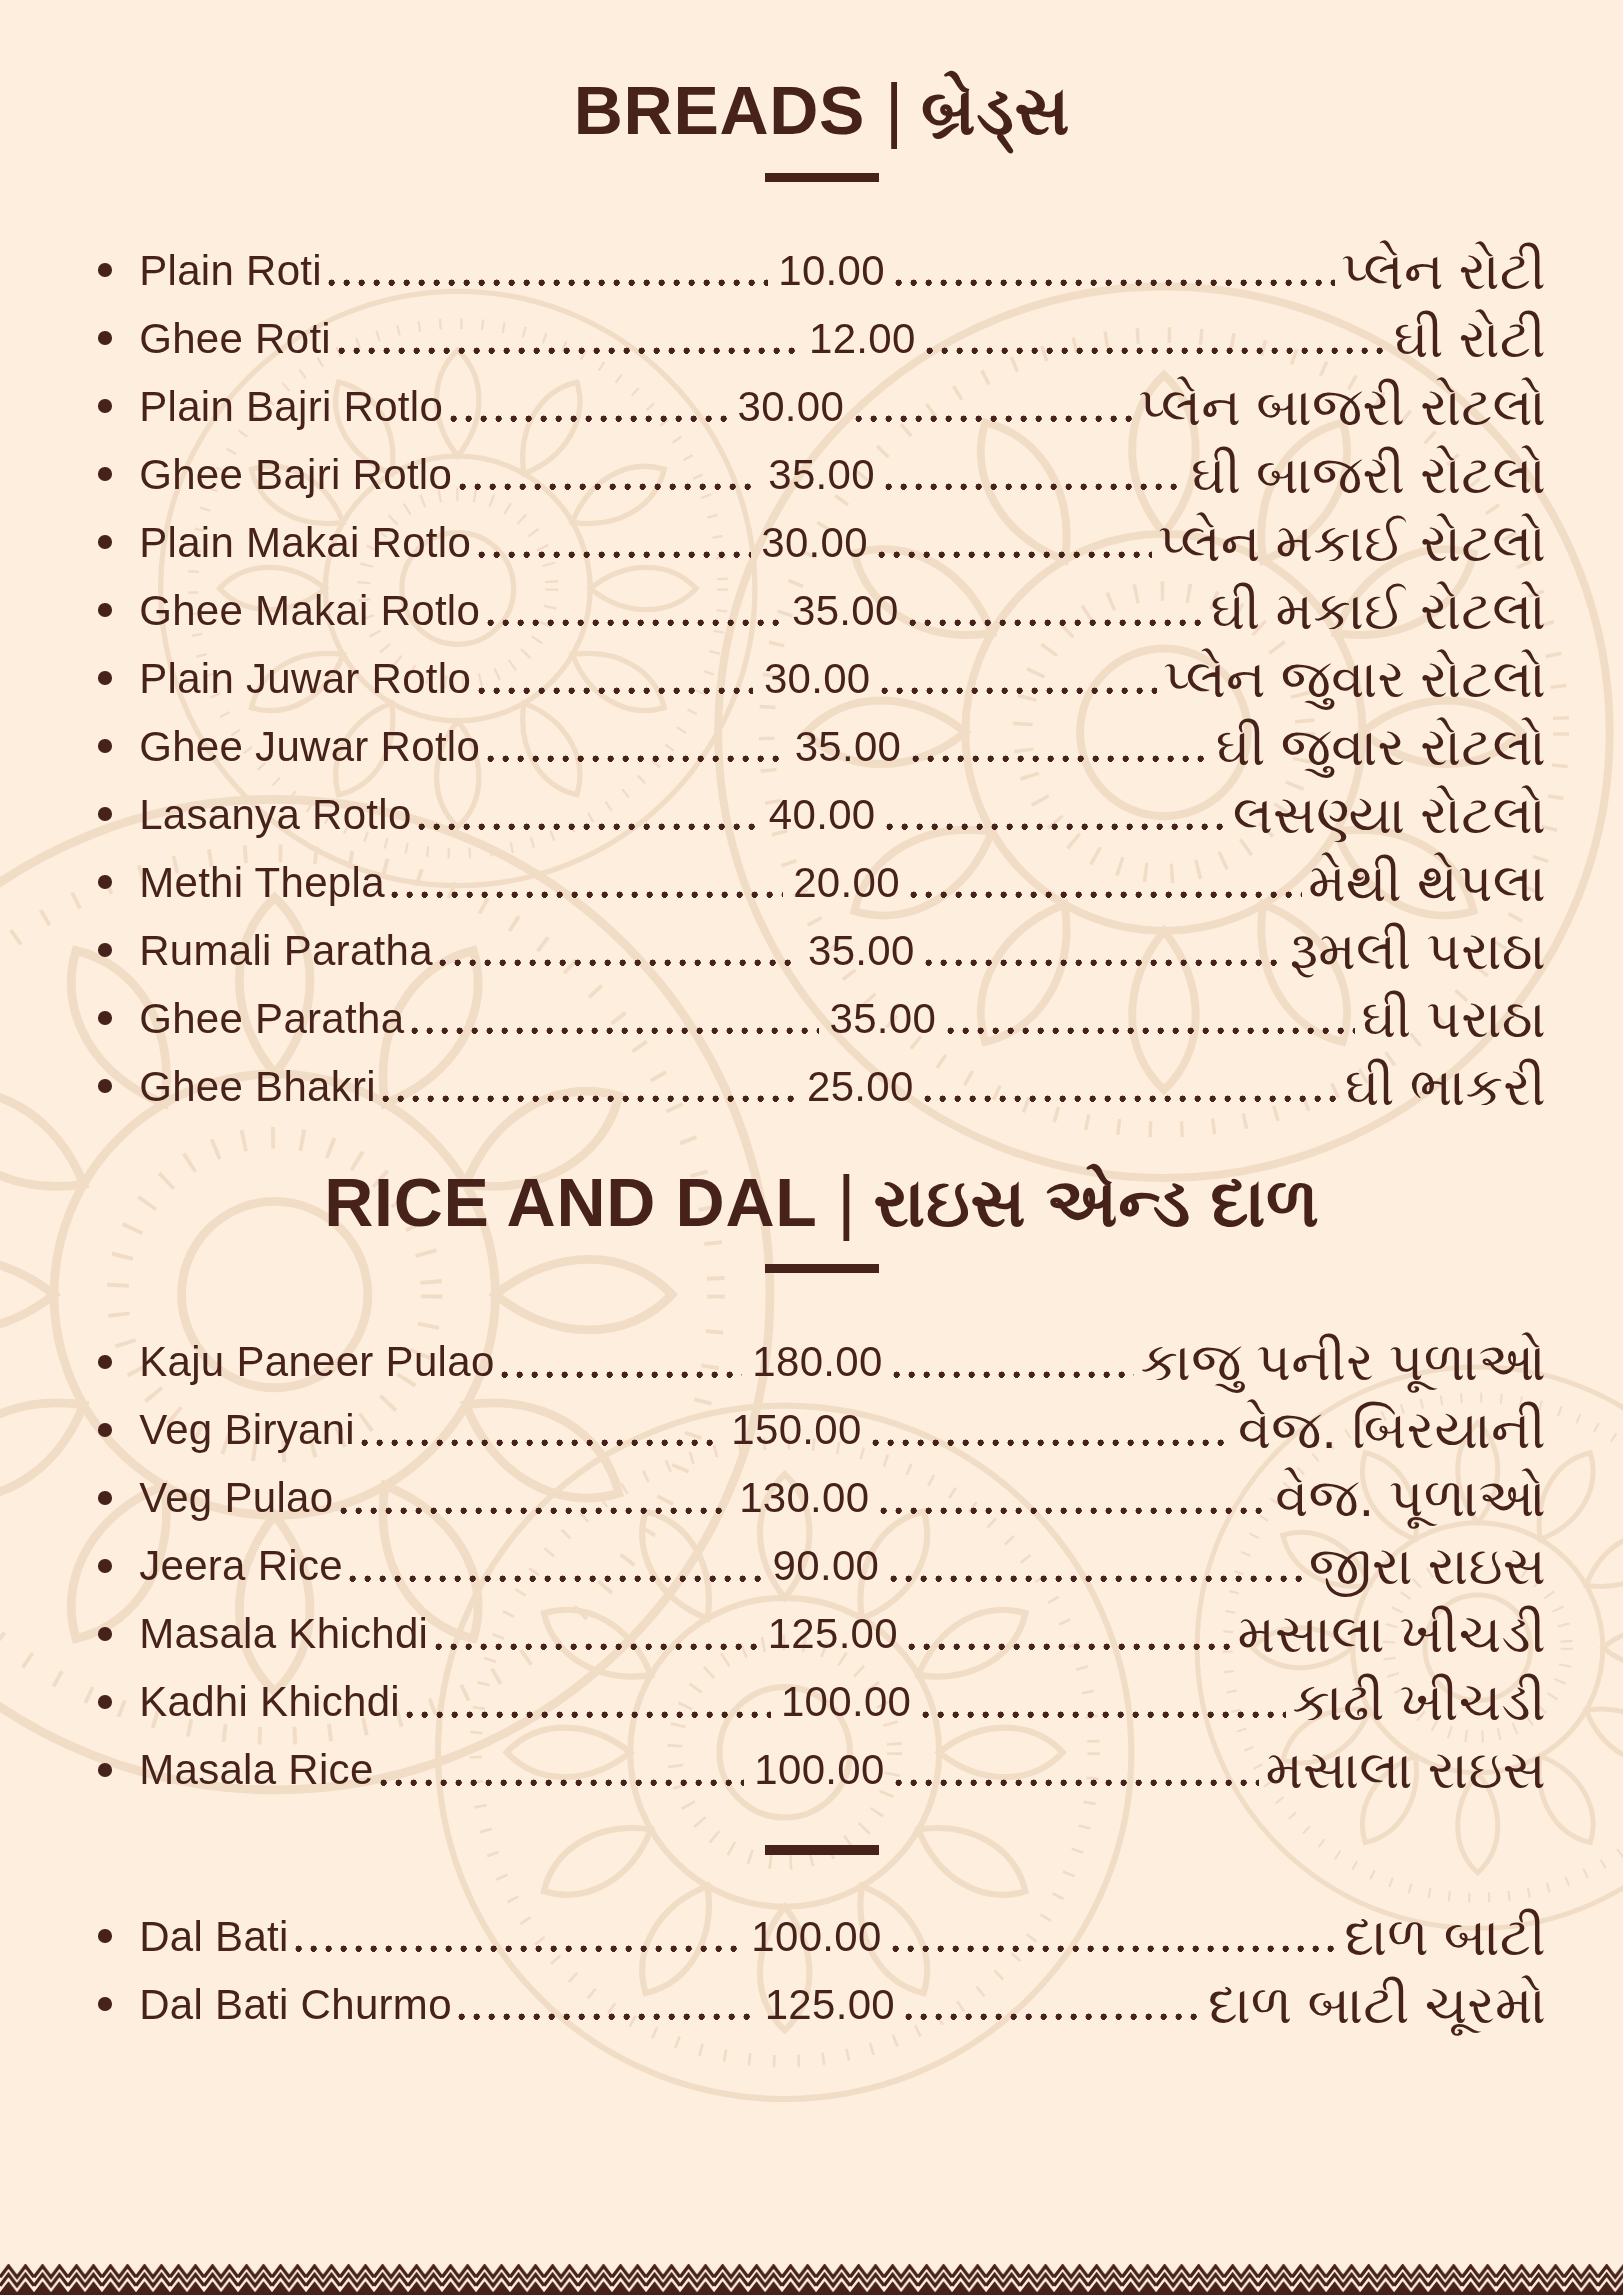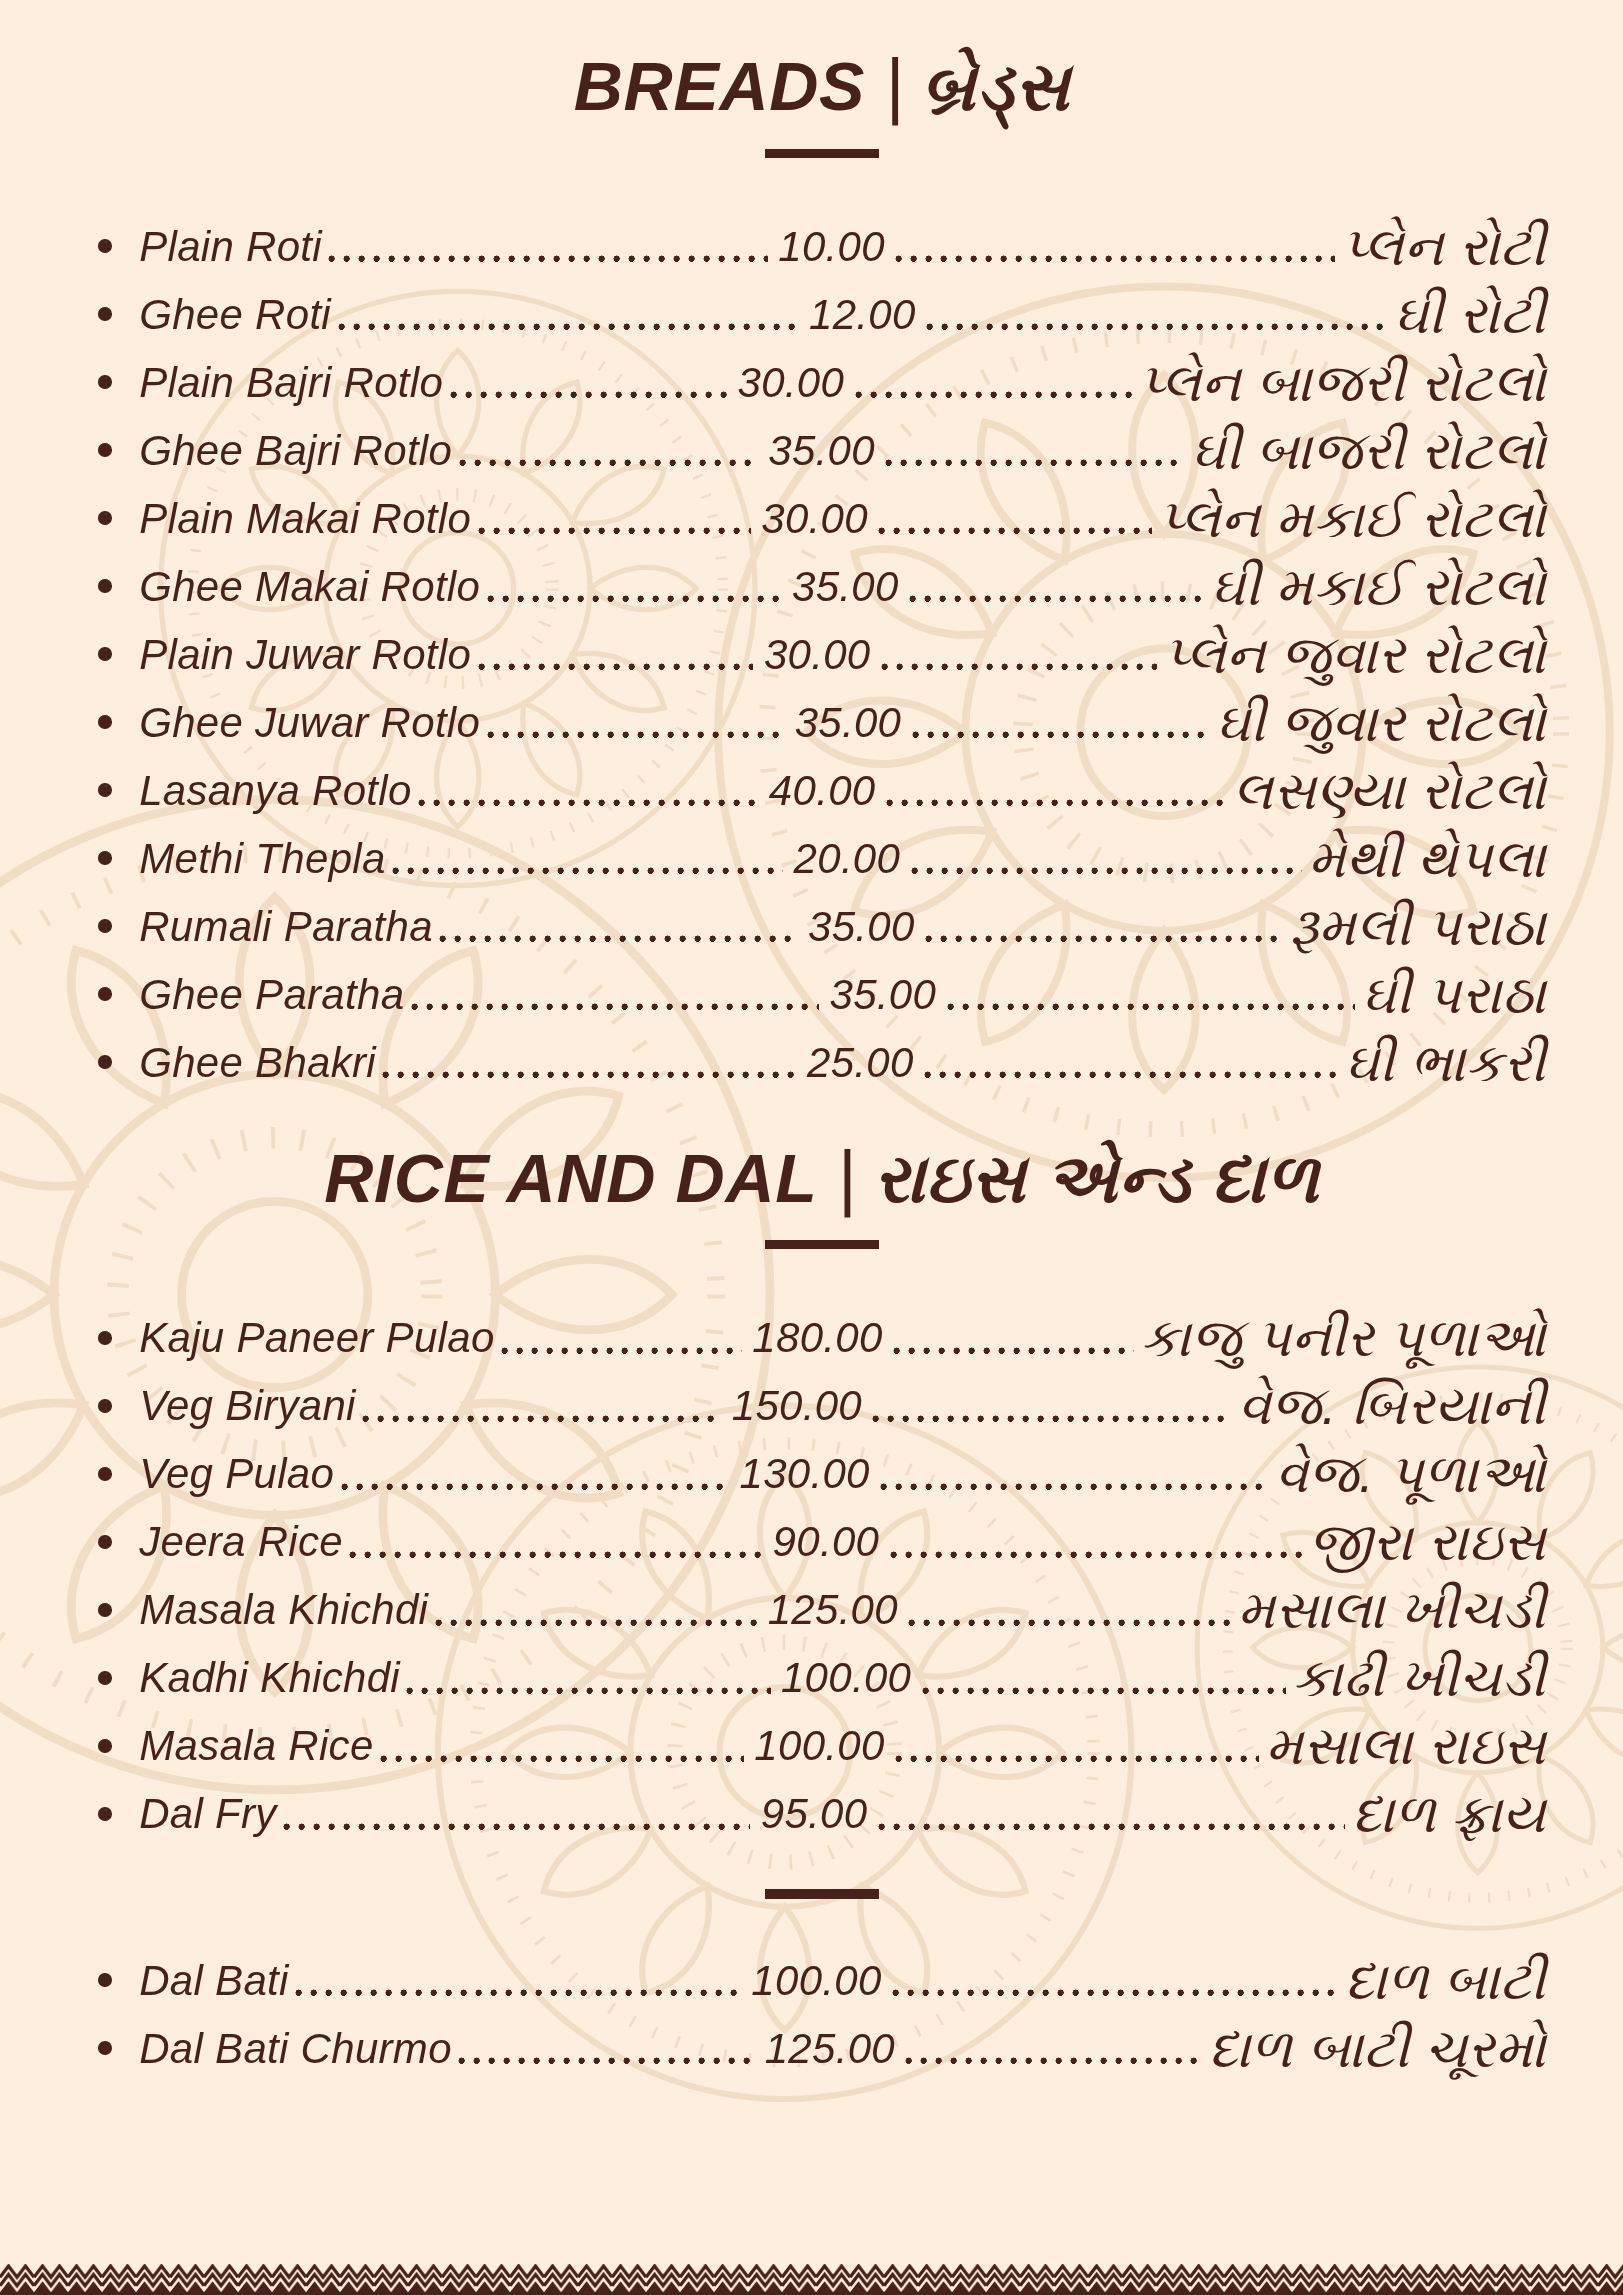--- a/index.html
+++ b/index.html
@@ -15,22 +15,21 @@
   .watermark {
     position: absolute;
     left: 0; top: 0;
     z-index: 0;
     opacity: 0.8;
     pointer-events: none;
   }
   .content {
     position: relative;
     z-index: 1;
-    padding: 46px 77px 0 98px;
-    font-style: italic;
+    padding: 70px 77px 0 98px;
   }
   .menu-section + .menu-section { margin-top: 56px; }
   .section-header {
     margin: 0;
     text-align: center;
     font-size: 68px;
     line-height: 78px;
     font-weight: 700;
     letter-spacing: 0.7px;
     white-space: nowrap;
@@ -313,28 +312,20 @@
 
   <li class="row">
     <span class="bullet"></span>
     <span class="name-en">Masala Rice</span>
     <span class="leader"></span>
     <span class="price">100.00</span>
     <span class="leader"></span>
     <span class="name-gu">મસાલા રાઇસ</span>
   </li>
 
-  <li class="row">
-    <span class="bullet"></span>
-    <span class="name-en">Dal Fry</span>
-    <span class="leader"></span>
-    <span class="price">95.00</span>
-    <span class="leader"></span>
-    <span class="name-gu">દાળ ફ્રાય</span>
-  </li>
 </ul>
   </section>
 
   <section class="menu-section special">
     <div class="header-underline"></div>
     <ul class="items">
   <li class="row">
     <span class="bullet"></span>
     <span class="name-en">Dal Bati</span>
     <span class="leader"></span>

